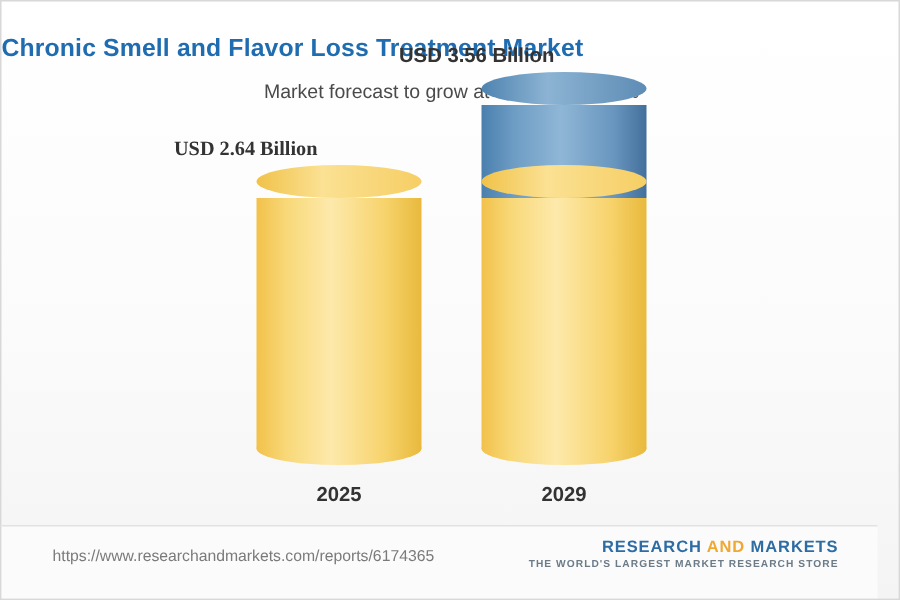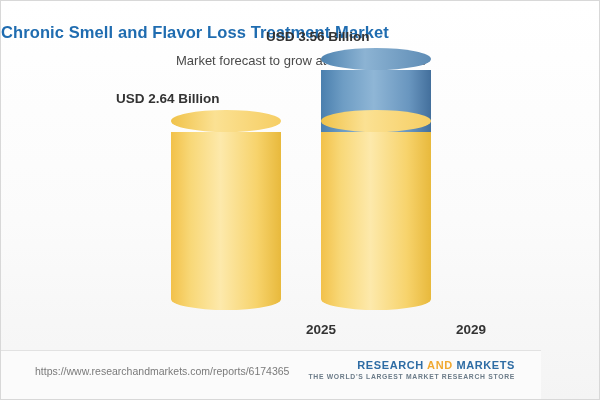--- a/index.html
+++ b/index.html
@@ -60,21 +60,21 @@
     font-size: 13.5px;
     font-weight: bold;
     color: #333333;
     white-space: nowrap;
   }
   .cat-label {
     position: absolute;
     width: 220px;
     left: 50%;
     margin-left: -110px;
-    text-align: right;
+    text-align: center;
     font-size: 13.5px;
     font-weight: bold;
     color: #333333;
     bottom: -38px;
   }
   
   .cyl {
     position: absolute;
     bottom: 0;
     left: 0;
@@ -114,20 +114,21 @@
 
   
   #footer {
     position: absolute;
     left: 0;
     bottom: 0;
     width: 540px;
     height: 48px;
     border-top: 1px solid #e2e2e2;
     background: #fbfbfb;
+    padding-left: 44px;
   }
   #source-url {
     position: absolute;
     left: 34px;
     top: 14px;
     font-size: 10.5px;
     color: #7a7a7a;
   }
   #brand {
     position: absolute;
@@ -156,21 +157,21 @@
 <body>
 
 <div id="card">
 
   <div id="title">Chronic Smell and Flavor Loss Treatment Market</div>
   <div id="subtitle">Market forecast to grow at a CAGR of 7.7%</div>
 
   <div id="plot">
 
     <div class="bar-group" style="left:170px; width:110px; height:178px;">
-      <div class="bar-label" style="top:-30px;">USD 2.64 Billion</div>
+      <div class="bar-label" style="top:-30px;font-family:Liberation Serif, serif;">USD 2.64 Billion</div>
       <div class="cyl" style="height:178px;">
         <div class="cyl-bottom-cap yellow-body" style="bottom:-11px;"></div>
         <div class="cyl-body yellow-body" style="bottom:0; height:167px;"></div>
         <div class="cyl-top yellow-top" style="top:-11px;"></div>
       </div>
       <div class="cat-label">2025</div>
     </div>
 
     <div class="bar-group" style="left:320px; width:110px; height:240px;">
       <div class="bar-label" style="top:-30px;">USD 3.56 Billion</div>

